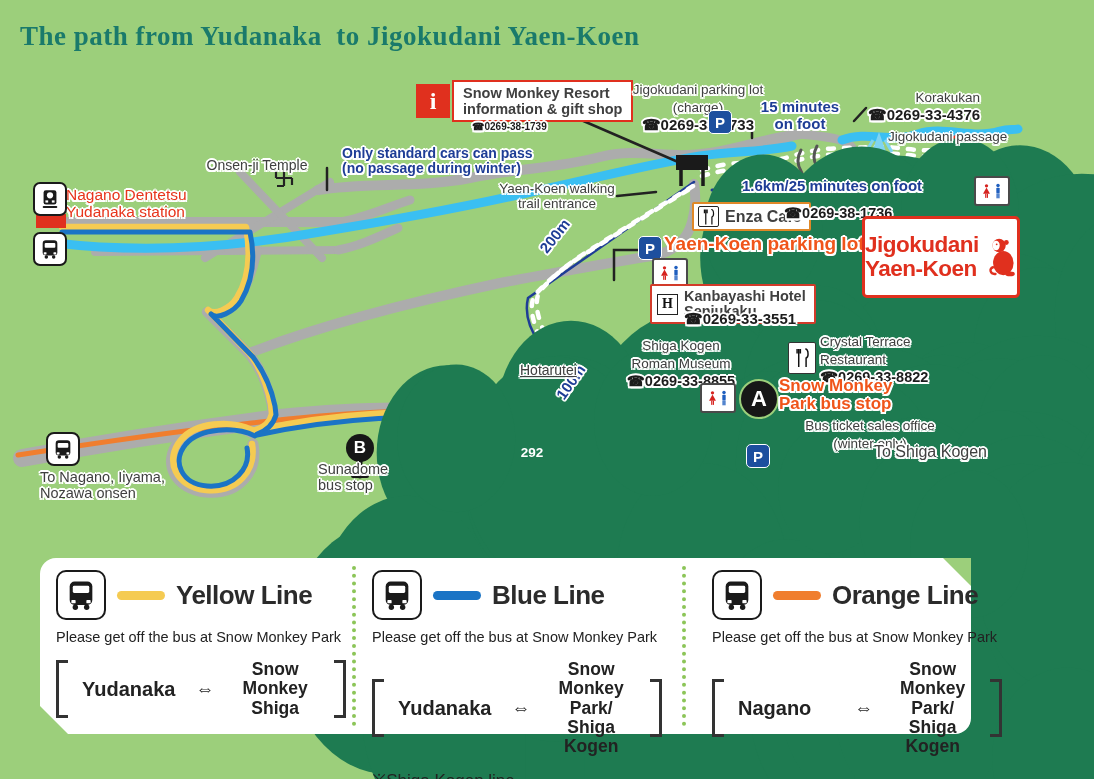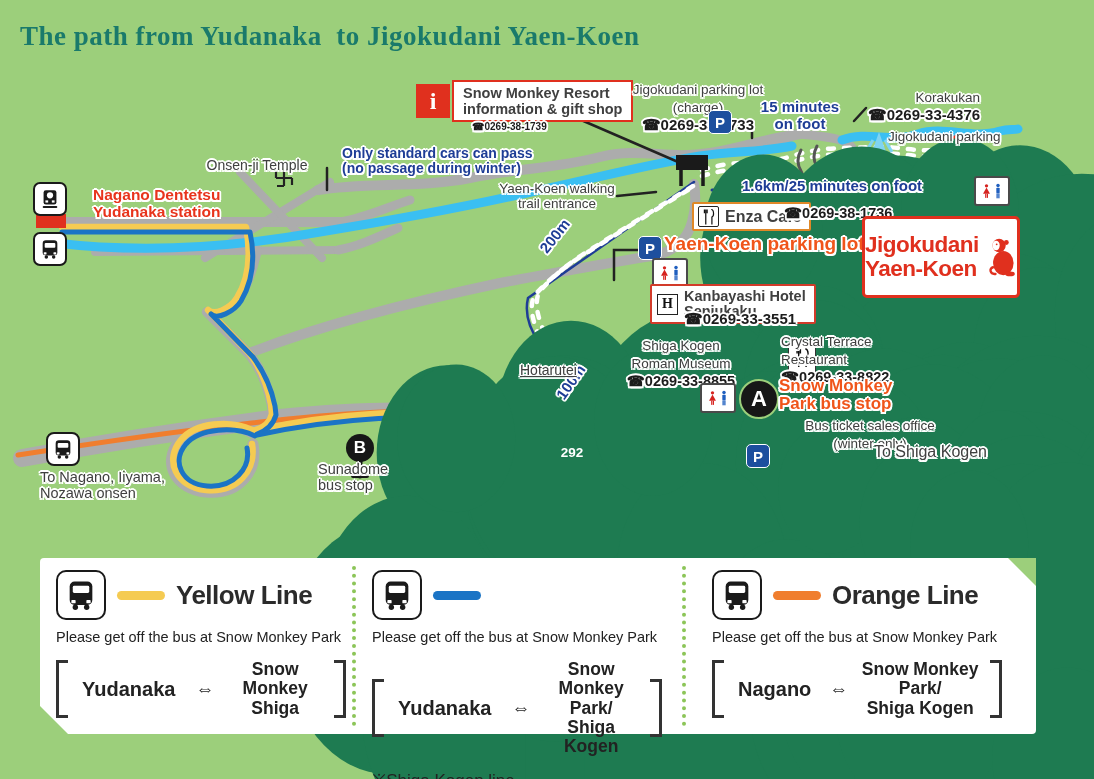--- a/index.html
+++ b/index.html
@@ -6,43 +6,43 @@
   #stage{position:relative;width:1094px;height:779px;background:#9CCF7B;overflow:hidden;
          font-family:"Liberation Sans",sans-serif;}
   svg{display:block;}
   #mapsvg{position:absolute;left:0;top:0;z-index:1;}
   .lbl{position:absolute;z-index:3;line-height:1.1;white-space:nowrap;}
   .halo{text-shadow:-1.5px -1.5px 0 #fff,1.5px -1.5px 0 #fff,-1.5px 1.5px 0 #fff,1.5px 1.5px 0 #fff,
         0 -1.8px 0 #fff,0 1.8px 0 #fff,-1.8px 0 0 #fff,1.8px 0 0 #fff;}
   .navy{color:#1E3D96;font-weight:700;}
   .blk{color:#404040;font-weight:500;}
   .phone{font-weight:700;color:#1C1C1C;}
-  .redlbl{color:#E8341C;font-weight:700;margin-left:27px;}
+  .redlbl{color:#E8341C;font-weight:400;}
   .orglbl{color:#F0551A;font-weight:800;}
   .center{text-align:center;}
   .t-title{left:20px;top:22px;font-family:"Liberation Serif",serif;font-weight:700;font-size:27px;
            color:#1A7A6B;white-space:pre;letter-spacing:.5px;}
   .pbox{position:absolute;z-index:3;width:22px;height:22px;background:#1D4F9E;border-radius:5px;
         color:#fff;font-weight:800;font-size:15px;display:flex;align-items:center;justify-content:center;
         border:1.5px solid #fff;}
   .wc{position:absolute;z-index:3;width:32px;height:26px;background:#fff;border:2px solid #4A4A4A;
       border-radius:3px;display:flex;align-items:center;justify-content:center;gap:3px;}
   .stopcirc{position:absolute;z-index:3;background:#171717;border-radius:50%;color:#fff;font-weight:800;
       display:flex;align-items:center;justify-content:center;}
   .whtbox{position:absolute;z-index:3;background:#fff;display:flex;align-items:center;gap:6px;}
   .ibox{position:absolute;z-index:3;background:#E0301E;color:#fff;display:flex;align-items:center;
         justify-content:center;font-family:"Liberation Serif",serif;font-weight:700;}
   .hicon{width:19px;height:19px;border:1.8px solid #222;background:#fff;color:#111;
          font-family:"Liberation Serif",serif;font-weight:700;font-size:14px;display:flex;
          align-items:center;justify-content:center;flex:0 0 auto;}
   .busbox{background:#fff;border:2.5px solid #1A1A1A;display:flex;align-items:center;justify-content:center;}
   .mapbus{position:absolute;z-index:3;width:30px;height:30px;border-radius:7px;}
   
-  #legend{position:absolute;left:40px;top:558px;width:996px;height:176px;background:#fff;
-          border-radius:4px;z-index:2;}
+  #legend{position:absolute;left:40px;top:558px;width:884px;height:176px;background:#fff;
+          border-radius:16px;z-index:2;padding-left:47px;}
   .cutTR{position:absolute;right:0;top:0;width:0;height:0;z-index:3;
          border-top:28px solid #9CCF7B;border-left:28px solid transparent;}
   .cutBL{position:absolute;left:0;bottom:0;width:0;height:0;z-index:3;
          border-bottom:28px solid #9CCF7B;border-right:28px solid transparent;}
   .divider{position:absolute;top:8px;bottom:8px;width:0;border-left:4px dotted #8CC558;z-index:3;}
   .panel{position:absolute;top:12px;width:290px;z-index:4;}
   .prow1{display:flex;align-items:center;gap:11px;}
   .lbus{width:46px;height:46px;border-radius:10px;flex:0 0 auto;}
   .dash{width:48px;height:9px;border-radius:5px;flex:0 0 auto;}
   .ltitle{font-size:26px;font-weight:800;color:#2B2B2B;letter-spacing:-.5px;}
@@ -265,21 +265,21 @@
 
 <div class="lbl center navy halo" style="left:754px;top:99px;width:92px;font-size:15px;">
   <span>15 minutes</span><br><span>on foot</span>
 </div>
 
 <div class="lbl halo" style="left:868px;top:88px;text-align:right;">
   <span class="blk" style="font-size:13.5px;">Korakukan</span><br>
   <span class="phone" style="font-size:15px;">☎0269-33-4376</span>
 </div>
 
-<div class="lbl blk halo" style="left:888px;top:130px;font-size:13.5px;">Jigokudani parking</div>
+<div class="lbl blk halo" style="left:888px;top:130px;font-size:13.5px;">Jigokudani passage</div>
 <div class="wc" style="left:974px;top:176px;">
   <svg width="9" height="19" style="color:#D6231F">
         <use href="#pf"></use>
       </svg>
   <svg width="8" height="19" style="color:#1F5FBF">
         <use href="#pm"></use>
       </svg>
 </div>
 
 <div class="lbl center blk halo" style="left:192px;top:158px;width:130px;font-size:14px;">Onsen-ji Temple</div>
@@ -369,21 +369,21 @@
   <svg width="8" height="19" style="color:#1F5FBF">
         <use href="#pm"></use>
       </svg>
 </div>
 
 <div class="whtbox" style="left:788px;top:342px;width:26px;height:30px;border:1.5px solid #333;justify-content:center;border-radius:2px;">
   <svg width="18" height="24">
         <use href="#fork"></use>
       </svg>
     </div>
-<div class="lbl halo" style="left:781px;top:332px;">
+<div class="lbl halo" style="left:820px;top:332px;">
   <span class="blk" style="font-size:13.5px;">Crystal Terrace</span><br>
   <span class="blk" style="font-size:13.5px;">Restaurant</span><br>
   <span class="phone" style="font-size:14.5px;">☎0269-33-8822</span>
 </div>
 
 <div class="lbl blk halo" style="left:520px;top:363px;font-size:14px;text-decoration:underline;">Hotarutei</div>
 
 <div class="stopcirc" style="left:739px;top:379px;width:36px;height:36px;font-size:22px;border:2.5px solid #9CCF7B;">
       <span>A</span>
     </div>
@@ -411,21 +411,21 @@
 
 <div class="mapbus busbox" style="left:46px;top:432px;border-radius:8px;">
   <svg width="22" height="22">
         <use href="#bus"></use>
       </svg>
     </div>
 <div class="lbl blk halo" style="left:40px;top:470px;font-size:14.5px;">
   <span>To Nagano, Iiyama,</span><br><span>Nozawa onsen</span>
 </div>
 
-<div class="lbl center" style="left:554px;top:446px;width:36px;font-size:13.5px;font-weight:700;color:#fff;">292</div>
+<div class="lbl center" style="left:514px;top:446px;width:36px;font-size:13.5px;font-weight:700;color:#fff;">292</div>
 
 <div id="legend">
   <div class="cutTR"></div>
   <div class="cutBL"></div>
   <div class="divider" style="left:312px;"></div>
   <div class="divider" style="left:642px;"></div>
 
   <div class="panel" style="left:16px;">
     <div class="prow1">
       <span class="lbus busbox">
@@ -448,20 +448,21 @@
   </div>
 
   <div class="panel" style="left:332px;">
     <div class="prow1">
       <span class="lbus busbox">
             <svg width="34" height="34">
               <use href="#bus"></use>
             </svg>
           </span>
       <span class="dash" style="background:#1B74C5;"></span>
+      <span class="ltitle">Blue Line</span>
     </div>
     <div class="instr">Please get off the bus at Snow Monkey Park</div>
     <div class="route">
       <span class="brkL"></span>
       <span class="rfrom">Yudanaka</span>
       <span class="rarrow">⇔</span>
       <span class="rto"><span>Snow Monkey Park/</span><br><span>Shiga Kogen</span></span>
       <span class="brkR"></span>
     </div>
     <div class="note">※Shiga Kogen line</div>
@@ -473,21 +474,21 @@
             <svg width="34" height="34">
               <use href="#bus"></use>
             </svg>
           </span>
       <span class="dash" style="background:#F07E2E;"></span>
       <span class="ltitle">Orange Line</span>
     </div>
     <div class="instr">Please get off the bus at Snow Monkey Park</div>
     <div class="route">
       <span class="brkL"></span>
-      <span class="rfrom" style="margin-right:8px;">Nagano</span>
+      <span class="rfrom" style="margin-right:33px;">Nagano</span>
       <span class="rarrow">⇔</span>
       <span class="rto"><span>Snow Monkey Park/</span><br><span>Shiga Kogen</span></span>
       <span class="brkR"></span>
     </div>
     <div class="note"></div>
   </div>
 </div>
 
 </div>
 

